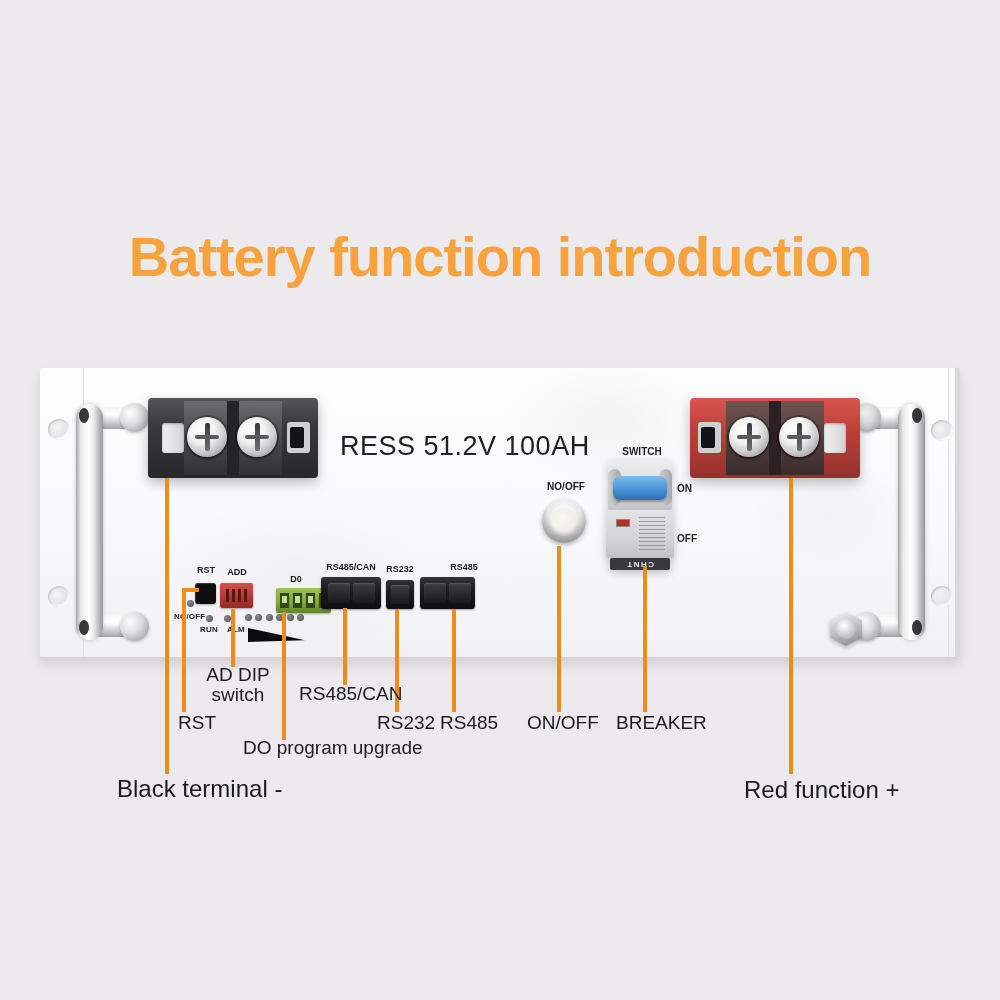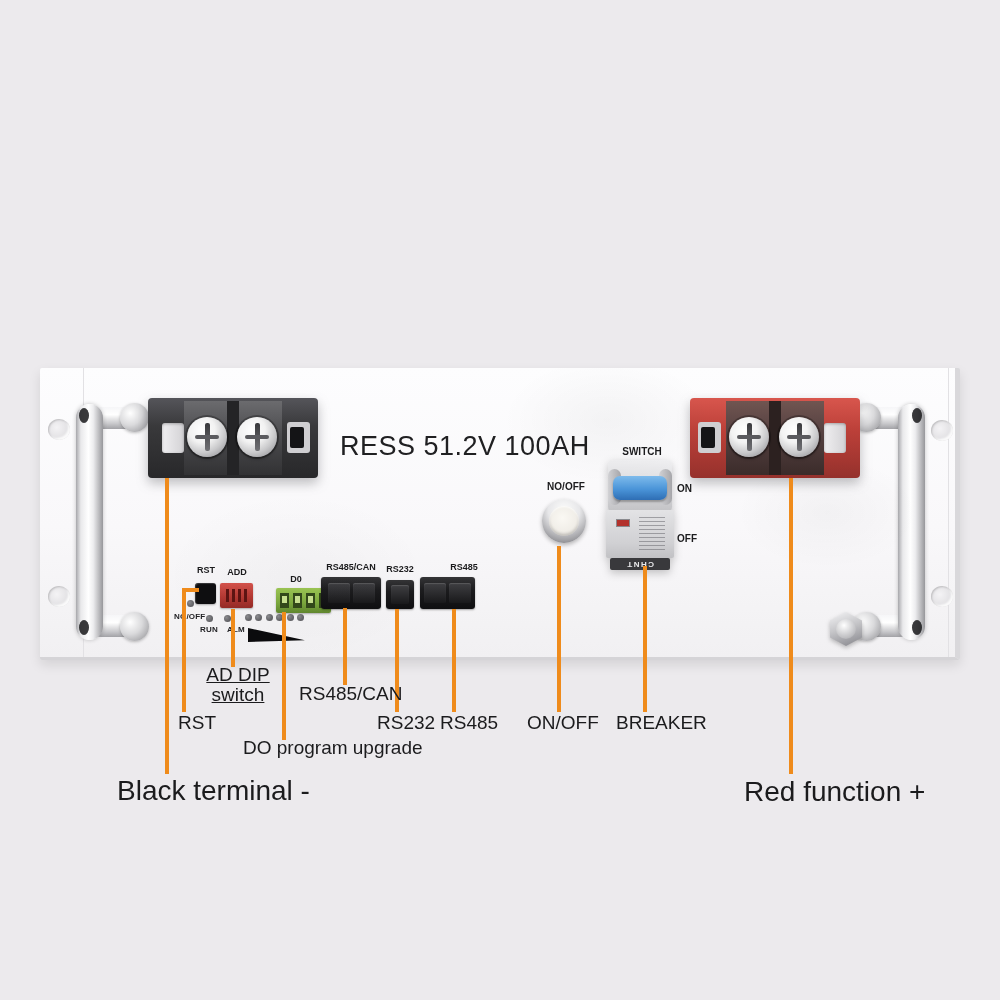--- a/index.html
+++ b/index.html
@@ -137,28 +137,29 @@
   .led-row span { width:7px; height:7px; border-radius:50%;
            background:radial-gradient(circle at 35% 35%, #8B8B8F, #4C4C50); }
   .tiny-label { position:absolute; font-size:8px; font-weight:700; color:#222225; letter-spacing:.2px; }
   .wedge { position:absolute; width:57px; height:15px; background:#0B0B0D;
            clip-path:polygon(0 6%, 0 100%, 100% 88%); }
 
   
   .cline { position:absolute; width:4px; background:#EF8B1B; }
   .cline.h { height:4px; }
   .callout { position:absolute; font-size:19px; color:#1B1B1D; white-space:nowrap; }
-  .callout.big { font-size:28px; }
+  .callout.big { font-size:24px; }
   .callout.wrap { white-space:normal; width:88px; text-align:center; line-height:20px; }
 </style>
 </head>
 <body>
 
 <div class="stage">
 
+  <h1 class="title">Battery function introduction</h1>
 
   <div class="panel">
     <div class="fold" style="left:43px;"></div>
     <div class="fold" style="left:908px;"></div>
 
     <div class="notch" style="left:8px; top:51px;"></div>
     <div class="notch" style="left:8px; top:218px;"></div>
     <div class="notch" style="left:891px; top:52px;"></div>
     <div class="notch" style="left:891px; top:218px;"></div>
 
@@ -302,21 +303,21 @@
   <div class="cline" style="left:182px; top:588px; height:124px;"></div>
   <div class="cline" style="left:231px; top:609px; height:58px;"></div>
   <div class="cline" style="left:282px; top:612px; height:128px;"></div>
   <div class="cline" style="left:343px; top:608px; height:77px;"></div>
   <div class="cline" style="left:395px; top:609px; height:103px;"></div>
   <div class="cline" style="left:452px; top:609px; height:103px;"></div>
   <div class="cline" style="left:557px; top:546px; height:166px;"></div>
   <div class="cline" style="left:643px; top:566px; height:146px;"></div>
   <div class="cline" style="left:789px; top:478px; height:296px;"></div>
 
-  <div class="callout wrap" style="left:194px; top:665px;text-decoration:underline;">AD DIP switch</div>
+  <div class="callout wrap" style="left:194px; top:665px;">AD DIP switch</div>
   <div class="callout" style="left:299px; top:683px;">RS485/CAN</div>
   <div class="callout" style="left:178px; top:712px;">RST</div>
   <div class="callout" style="left:377px; top:712px;">RS232</div>
   <div class="callout" style="left:440px; top:712px;">RS485</div>
   <div class="callout" style="left:527px; top:712px;">ON/OFF</div>
   <div class="callout" style="left:616px; top:712px;">BREAKER</div>
   <div class="callout" style="left:243px; top:737px;">DO program upgrade</div>
   <div class="callout big" style="left:117px; top:775px;">Black terminal -</div>
   <div class="callout big" style="left:744px; top:776px;">Red function +</div>
 

